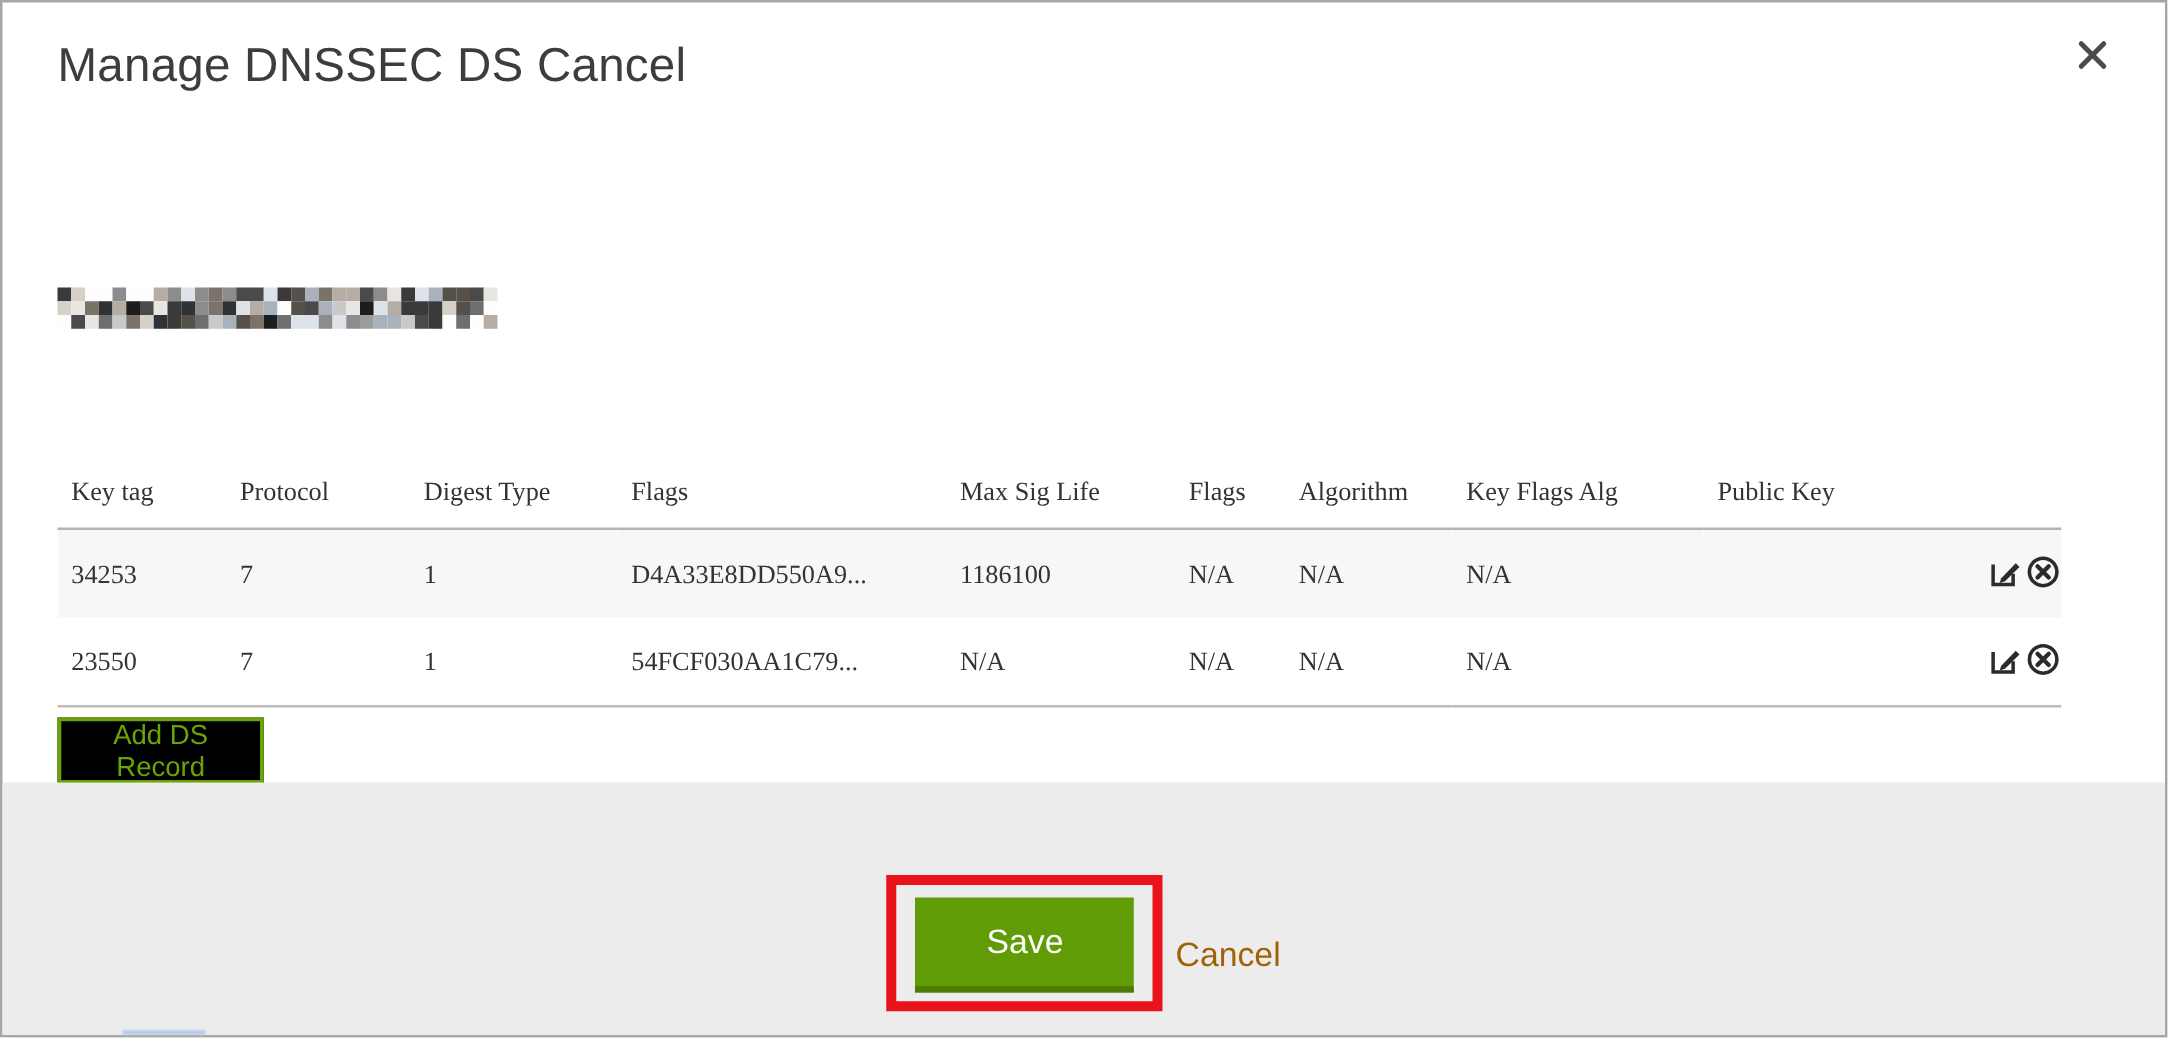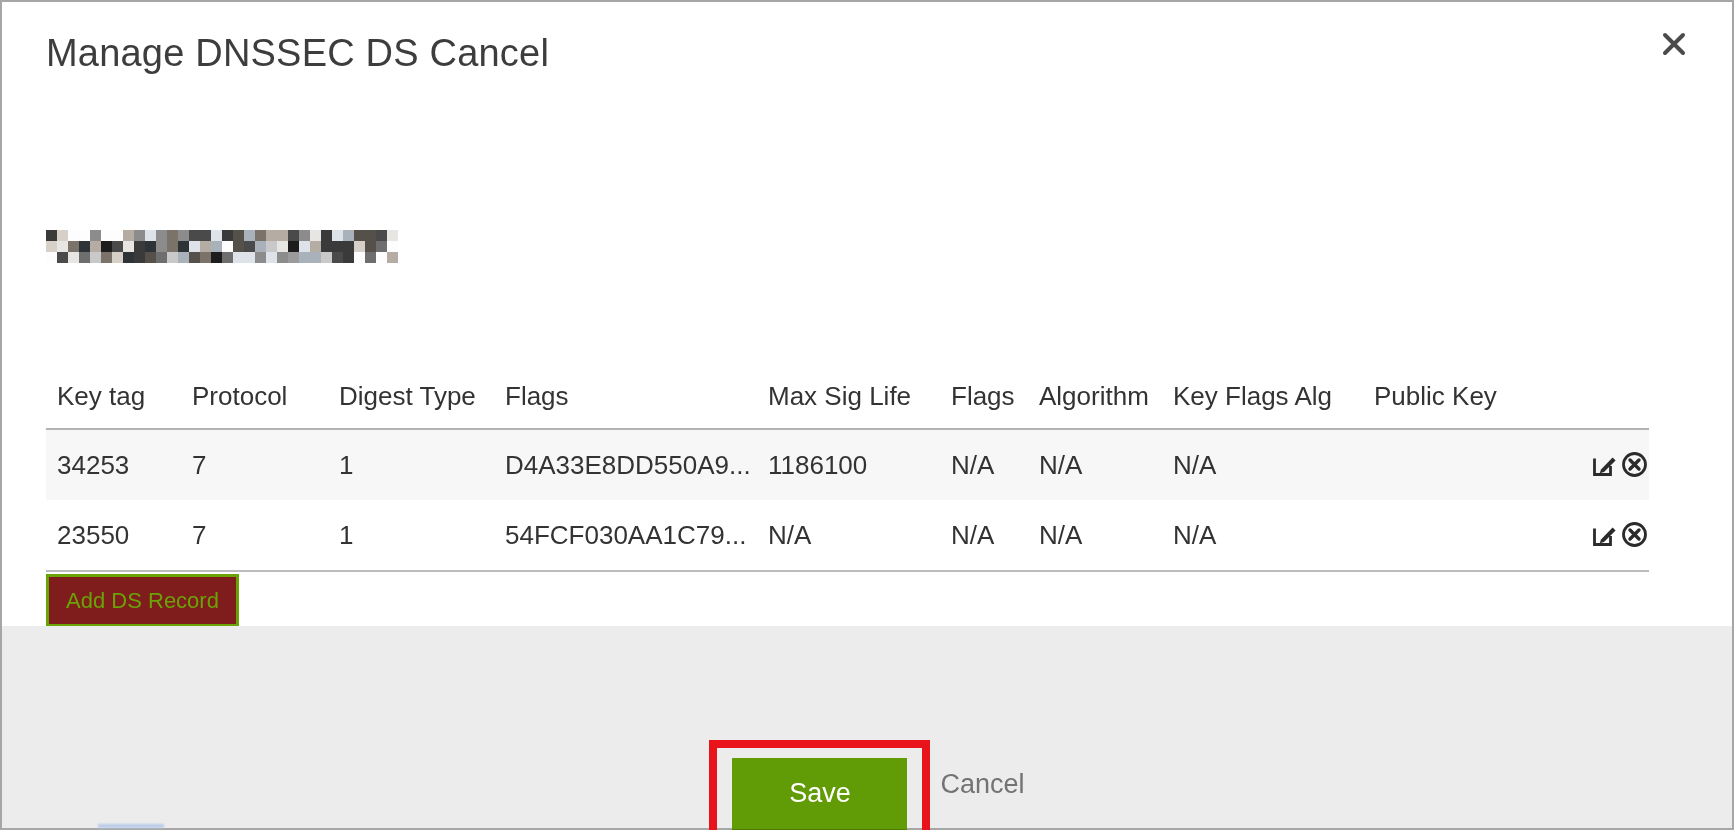--- a/index.html
+++ b/index.html
@@ -20,52 +20,52 @@
   .mosaic{
     position:absolute;left:44px;top:228px;width:352px;height:33px;
     display:grid;grid-template-columns:repeat(32,11px);grid-template-rows:repeat(3,11px);
   }
   .mosaic div{width:11px;height:11px;}
   .subtitle{
     position:absolute;left:40px;top:289px;font-size:23px;color:#333333;
   }
   table.ds-table{
     position:absolute;left:44px;top:363px;width:1603px;border-collapse:collapse;table-layout:fixed;
-    font-size:26px;color:#333333;
+    font-size:21px;color:#333333;font-family:Liberation Serif, serif;
   }
   table.ds-table th{
     font-weight:400;text-align:left;padding:16px 4px 16px 11px;color:#333333;white-space:nowrap;
   }
   table.ds-table tbody{border-top:2px solid #b3b3b3;border-bottom:2px solid #bcbcbc;}
   table.ds-table td{
     padding:0 4px 0 11px;height:70px;white-space:nowrap;overflow:hidden;
   }
   tr.row-odd{background:#f7f7f7;}
   tr.row-even{background:#ffffff;}
   td.actions{text-align:right;padding-right:4px;}
   .icon-btn{background:none;border:none;padding:0;margin:0;cursor:pointer;vertical-align:middle;}
   .icon-btn + .icon-btn{margin-left:1px;}
   .add-btn{
-    position:absolute;left:44px;top:572px;width:193px;height:53px;box-sizing:border-box;
-    background:#7f1d1d;border:3px solid #6aa306;color:#6aa306;font-size:22px;
+    position:absolute;left:44px;top:572px;width:165px;height:53px;box-sizing:border-box;
+    background:#000000;border:3px solid #6aa306;color:#6aa306;font-size:22px;
     font-family:inherit;cursor:pointer;display:flex;align-items:center;justify-content:center;
   }
   .footer{
     position:absolute;left:0;right:0;bottom:0;height:202px;background:#ececec;
-    display:flex;justify-content:center;align-items:flex-start;padding-top:114px;box-sizing:border-box;
+    display:flex;justify-content:center;align-items:flex-start;padding-top:74px;box-sizing:border-box;
   }
   .save-annotation{
     border:8px solid #e8131b;padding:10px 15px 7px 15px;display:inline-block;background:transparent;
   }
   .save-btn{
     width:175px;height:76px;box-sizing:border-box;background:#619b06;border:none;
     border-bottom:5px solid #4c7a02;color:#ffffff;font-size:27px;font-family:inherit;cursor:pointer;
   }
   .cancel-link{
-    font-size:27px;color:#737373;text-decoration:none;cursor:pointer;margin-left:10px;
+    font-size:27px;color:#a16207;text-decoration:none;cursor:pointer;margin-left:10px;
     align-self:center;
   }
   .page-peek{
     position:absolute;left:96px;bottom:0;width:66px;height:4px;background:#b9cbe8;filter:blur(1px);
   }
 </style>
 </head>
 <body>
 
 <div class="stage">

